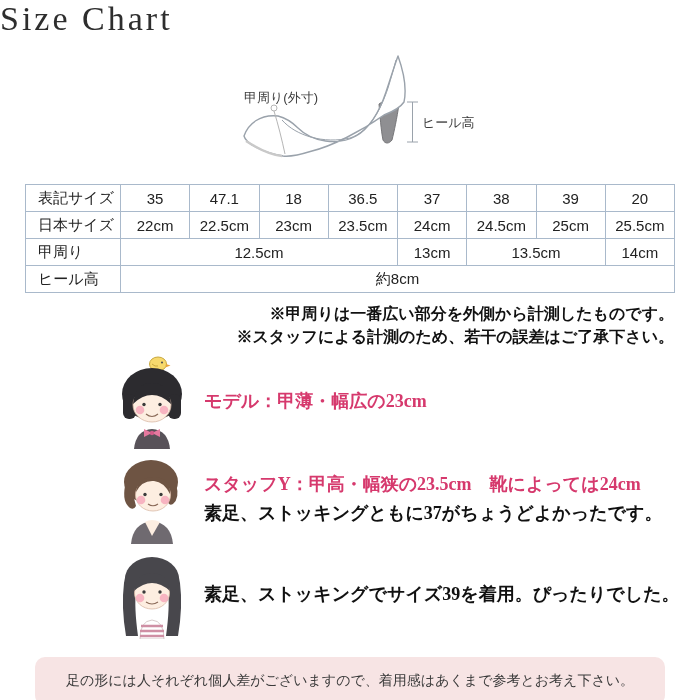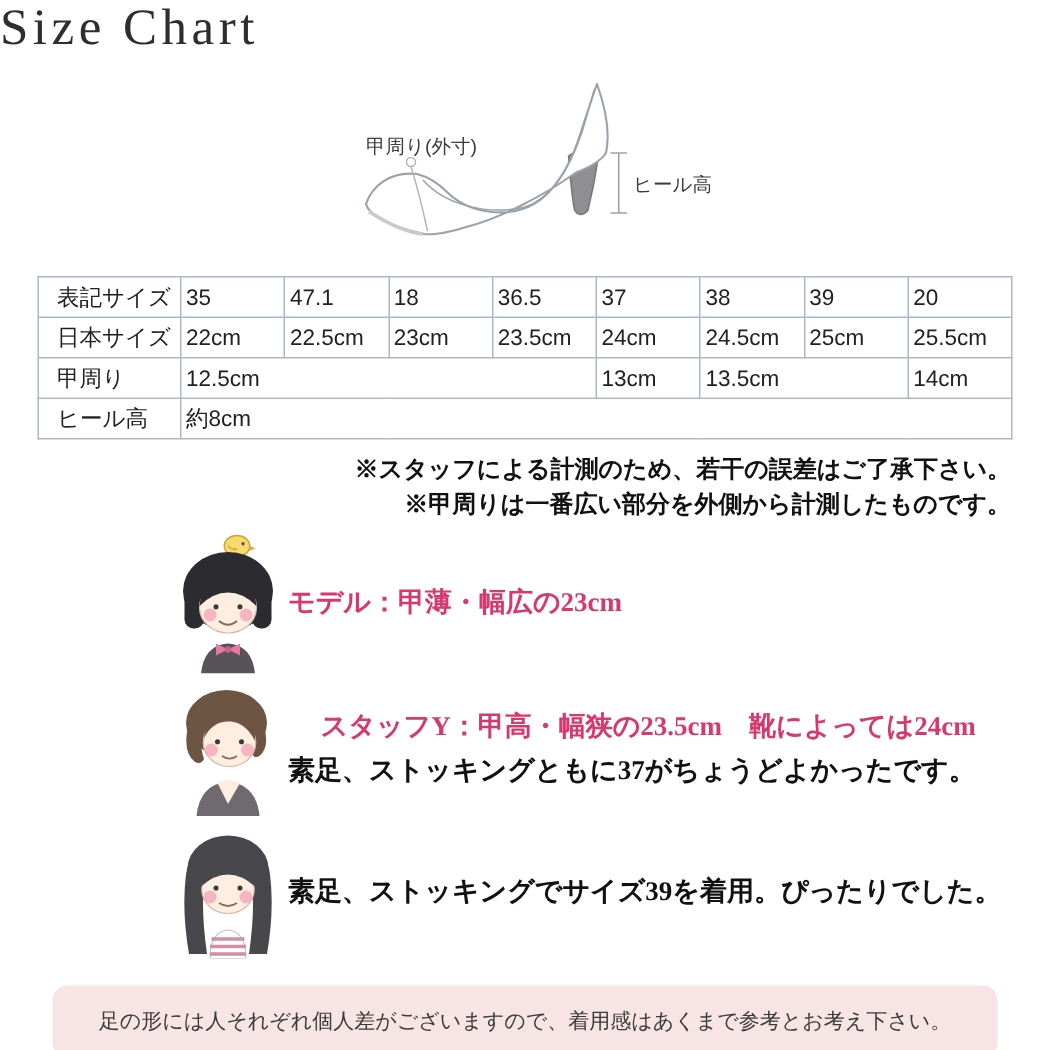--- a/index.html
+++ b/index.html
@@ -15,31 +15,31 @@
   }
   .figure{margin:2px 0 0 50px;height:140px;text-align:center;}
   
   table.size-table{
     border-collapse:collapse;table-layout:fixed;
     width:650px;margin:4px 0 0 25px;
     font-size:15px;color:#222;
   }
   table.size-table th, table.size-table td{
     border:1px solid #a9b9cb;height:24px;padding:1px 3px;
-    text-align:left;font-weight:400;white-space:nowrap;overflow:hidden;
+    text-align:center;font-weight:400;white-space:nowrap;overflow:hidden;
   }
   table.size-table th{text-align:left;padding-left:12px;}
   
   .notes{
     width:648px;margin:9px 0 0 26px;text-align:right;
     font-size:16px;line-height:1.45;color:#111;font-weight:600;
   }
   
   .reviews{margin:8px 0 0 112px;}
-  .review{display:flex;align-items:center;height:95px;text-align:right;}
+  .review{display:flex;align-items:center;gap:12px;height:95px;}
   .review .avatar{width:80px;flex:0 0 80px;}
   .review-heading{
     color:#d6396d;font-size:18px;font-weight:600;margin-bottom:5px;
     font-family:"Liberation Serif", serif;white-space:nowrap;
   }
   .review-body{
     color:#111;font-size:18px;font-weight:600;
     font-family:"Liberation Serif", serif;white-space:nowrap;
   }
   
@@ -120,22 +120,22 @@
       <td>14cm</td>
     </tr>
     <tr>
       <th>ヒール高</th>
       <td colspan="8">約8cm</td>
     </tr>
   </tbody>
     </table>
 
   <div class="notes">
+    <div>※甲周りは一番広い部分を外側から計測したものです。</div>
     <div>※スタッフによる計測のため、若干の誤差はご了承下さい。</div>
-    <div>※甲周りは一番広い部分を外側から計測したものです。</div>
   </div>
 
   <div class="reviews">
 
     <div class="review">
       <div class="avatar">
         <svg width="80" height="95" viewBox="0 0 80 95">
           <g>
             <ellipse cx="46" cy="10" rx="8.5" ry="7" fill="#f7d96d" stroke="#c9a83e" stroke-width="1"></ellipse>
             <circle cx="50" cy="8.5" r="1.1" fill="#555"></circle>

